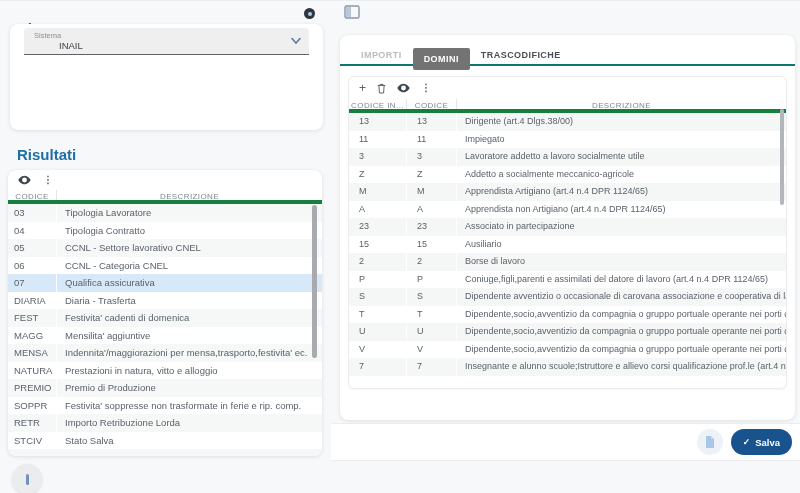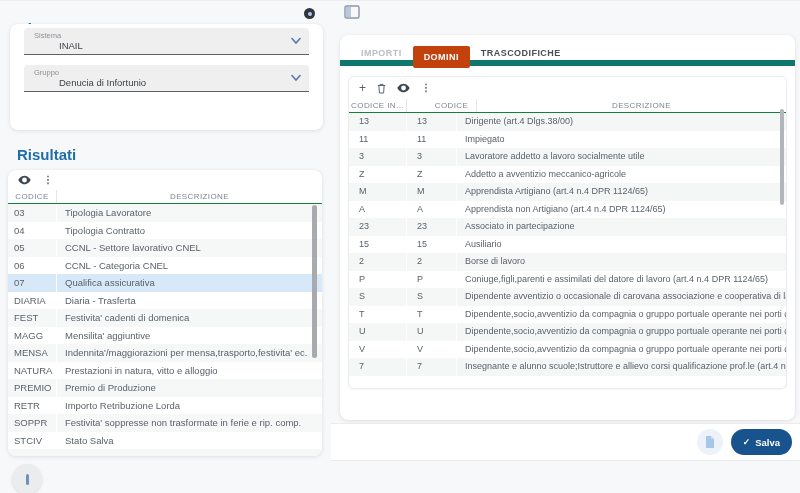--- a/index.html
+++ b/index.html
@@ -35,21 +35,21 @@
   .chevron { position:absolute; right:8px; top:9px; width:10px; height:8px; }
 
   .results-title { position:absolute; left:17px; top:146px; font-size:15px; font-weight:bold; color:#1d6fa8; }
   .results-card { left:8px; top:170px; width:314px; height:286px; overflow:hidden; }
 
   .mini-toolbar { display:flex; align-items:center; height:20px; padding-left:10px; gap:12px; }
   .icon-btn { display:flex; align-items:center; justify-content:center; cursor:pointer; color:#5a626b; }
   .kebab { font-size:10px; color:#5a626b; font-weight:bold; line-height:10px; }
   .plus-glyph { font-size:12px; color:#5a626b; line-height:12px; }
 
-  .thead { display:flex; height:14px; border-bottom:1px solid #15803d;gap:20px; }
+  .thead { display:flex; height:14px; border-bottom:4px solid #15803d; }
   .th {
     font-size:8px; color:#7d8690; letter-spacing:.05em; text-align:center;
     line-height:13px; white-space:nowrap; overflow:hidden;
   }
   .l-col-code { width:49px; border-right:1px solid #e3e5e7; }
   .l-col-desc { flex:1; }
 
   .lrow { display:flex; height:17.5px; cursor:pointer; }
   .lrow:nth-child(odd) { background:#f6f7f7; }
   .lrow .cell { font-size:9.5px; color:#5a626b; line-height:17.5px; white-space:nowrap; overflow:hidden; }
@@ -66,24 +66,24 @@
     position:absolute; left:12px; top:464px; width:30px; height:30px; border-radius:50%;
     background:#ebeced; box-shadow:0 1px 3px rgba(0,0,0,.12); cursor:pointer;
     display:flex; align-items:center; justify-content:center;
   }
   .fab-bar { width:3px; height:11px; border-radius:2px; background:#7191bd; }
 
   
   .layout-toggle { position:absolute; left:344px; top:5px; width:16px; height:14px; cursor:pointer; }
 
   .right-card { left:340px; top:35px; width:455px; height:385px; }
-  .tabs { display:flex; align-items:center; padding:10px 11px 0 10px; height:31px; border-bottom:6px solid #0f766e; }
+  .tabs { display:flex; align-items:center; padding:10px 11px 0 10px; height:31px; border-bottom:2px solid #0f766e; }
   .tab { font-size:9px; font-weight:bold; letter-spacing:.05em; padding:6px 11px; cursor:pointer; white-space:nowrap; }
   .tab.disabled { color:#b9bcc0; }
-  .tab.active { background:#c2410c; color:#fff; border-radius:2px;margin-top:8px; }
+  .tab.active { background:#737373; color:#fff; border-radius:2px;margin-top:8px; }
   .tab.normal { color:#4a4f55; }
 
   .inner-card {
     position:absolute; left:8px; top:41px; width:439px; height:313px;
     border:1px solid #ececee; border-radius:6px; background:#fff; overflow:hidden;
     box-shadow:0 1px 2px rgba(0,0,0,.04);
   }
   .inner-card .mini-toolbar { height:22px; gap:11px; }
 
   .r-col-1 { width:58px; border-right:1px solid #e3e5e7; }
@@ -124,27 +124,20 @@
 
 <div class="target-btn">
   <div class="outer"></div>
   <div class="inner"></div>
 </div>
 
 <div class="card search-card">
   <div class="select-field first">
     <span class="select-label">Sistema</span>
     <span class="select-value">INAIL</span>
-    <svg class="chevron" viewBox="0 0 10 8">
-        <path d="M1 1.5 L5 6 L9 1.5" fill="none" stroke="#5b79a5" stroke-width="1.6" stroke-linecap="round"></path>
-      </svg>
-  </div>
-  <div class="select-field">
-    <span class="select-label">Gruppo</span>
-    <span class="select-value">Denucia di Infortunio</span>
     <svg class="chevron" viewBox="0 0 10 8">
         <path d="M1 1.5 L5 6 L9 1.5" fill="none" stroke="#5b79a5" stroke-width="1.6" stroke-linecap="round"></path>
       </svg>
   </div>
 </div>
 
 <div class="results-title">Risultati</div>
 
 <div class="card results-card">
   <div class="mini-toolbar">
@@ -210,27 +203,27 @@
         <div class="cell code">NATURA</div>
         <div class="cell desc">Prestazioni in natura, vitto e alloggio</div>
       </div>
 
       <div class="lrow">
         <div class="cell code">PREMIO</div>
         <div class="cell desc">Premio di Produzione</div>
       </div>
 
       <div class="lrow">
+        <div class="cell code">SOPPR</div>
+        <div class="cell desc">Festivita' soppresse non trasformate in ferie e rip. comp.</div>
+      </div>
+
+      <div class="lrow">
         <div class="cell code">RETR</div>
         <div class="cell desc">Importo Retribuzione Lorda</div>
-      </div>
-
-      <div class="lrow">
-        <div class="cell code">SOPPR</div>
-        <div class="cell desc">Festivita' soppresse non trasformate in ferie e rip. comp.</div>
       </div>
 
       <div class="lrow">
         <div class="cell code">STCIV</div>
         <div class="cell desc">Stato Salva</div>
       </div>
 
   </div>
   <div class="partial-row"></div>
   <div class="vscroll results-scroll"></div>
@@ -288,21 +281,21 @@
 
         <div class="rrow">
           <div class="cell c1">3</div>
           <div class="cell c2">3</div>
           <div class="cell c3">Lavoratore addetto a lavoro socialmente utile</div>
         </div>
 
         <div class="rrow">
           <div class="cell c1">Z</div>
           <div class="cell c2">Z</div>
-          <div class="cell c3">Addetto a avventizio meccanico-agricole</div>
+          <div class="cell c3">Addetto a socialmente meccanico-agricole</div>
         </div>
 
         <div class="rrow">
           <div class="cell c1">M</div>
           <div class="cell c2">M</div>
           <div class="cell c3">Apprendista Artigiano (art.4 n.4 DPR 1124/65)</div>
         </div>
 
         <div class="rrow">
           <div class="cell c1">A</div>

